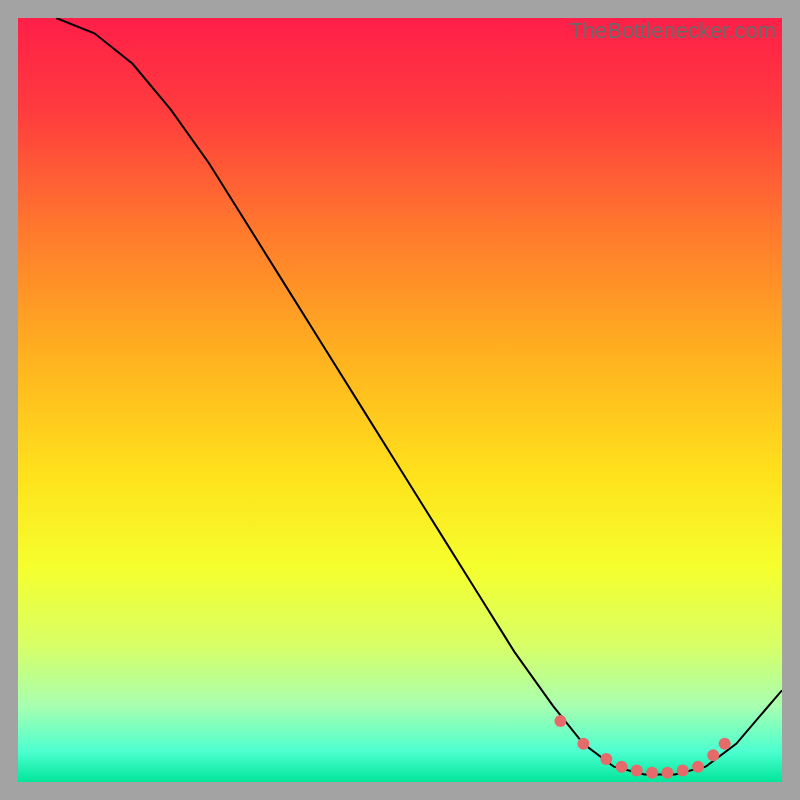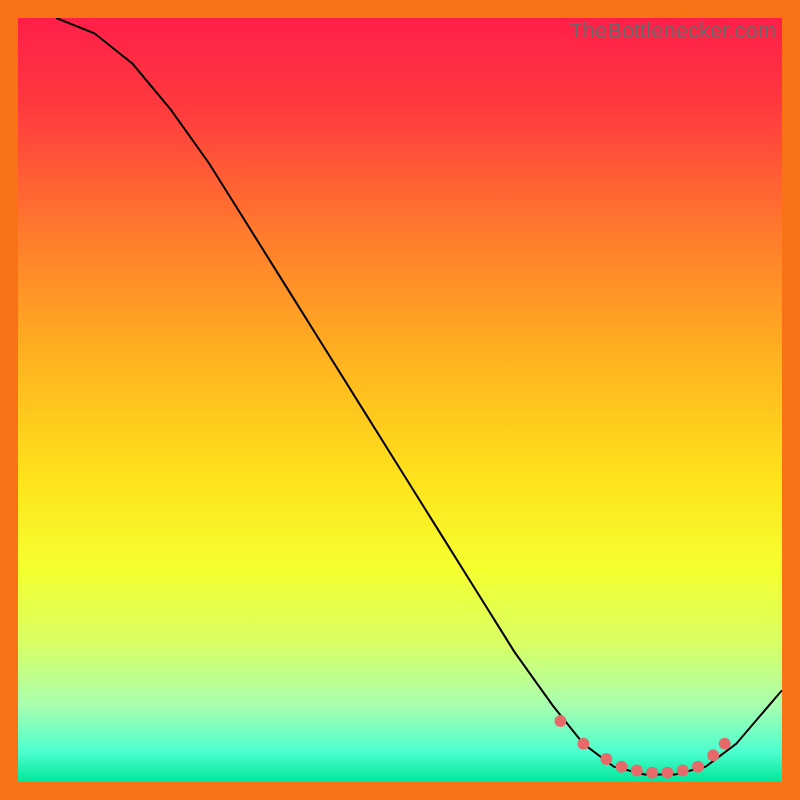--- a/index.html
+++ b/index.html
@@ -8,21 +8,21 @@
     width: 800px;
     height: 800px;
     background: #000;
     overflow: hidden;
     font-family: Arial, Helvetica, sans-serif;
   }
   .frame {
     position: relative;
     width: 800px;
     height: 800px;
-    background: #f97316;
+    background: #a3a3a3;
   }
   .plot {
     position: absolute;
     left: 18px;
     top: 18px;
     width: 764px;
     height: 764px;
     overflow: hidden;
   }
 </style>

